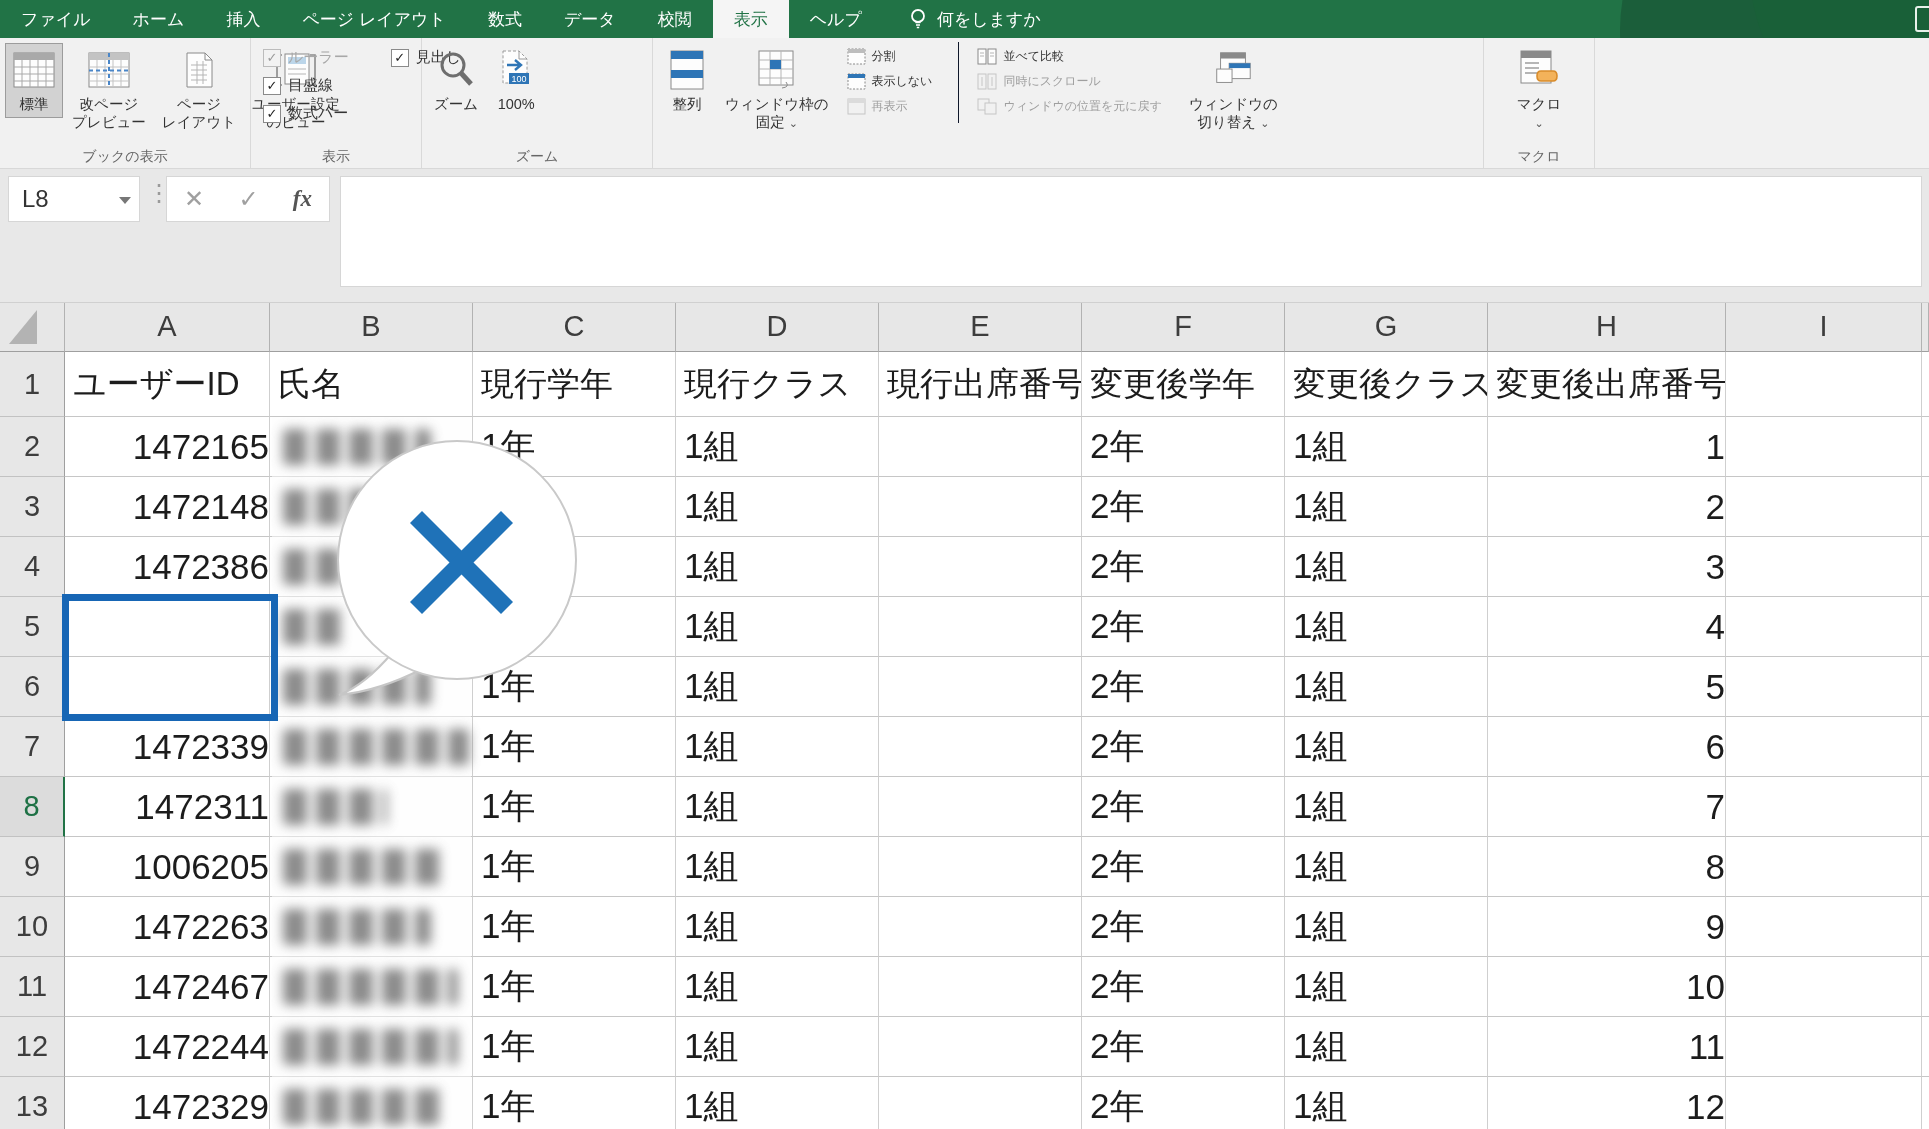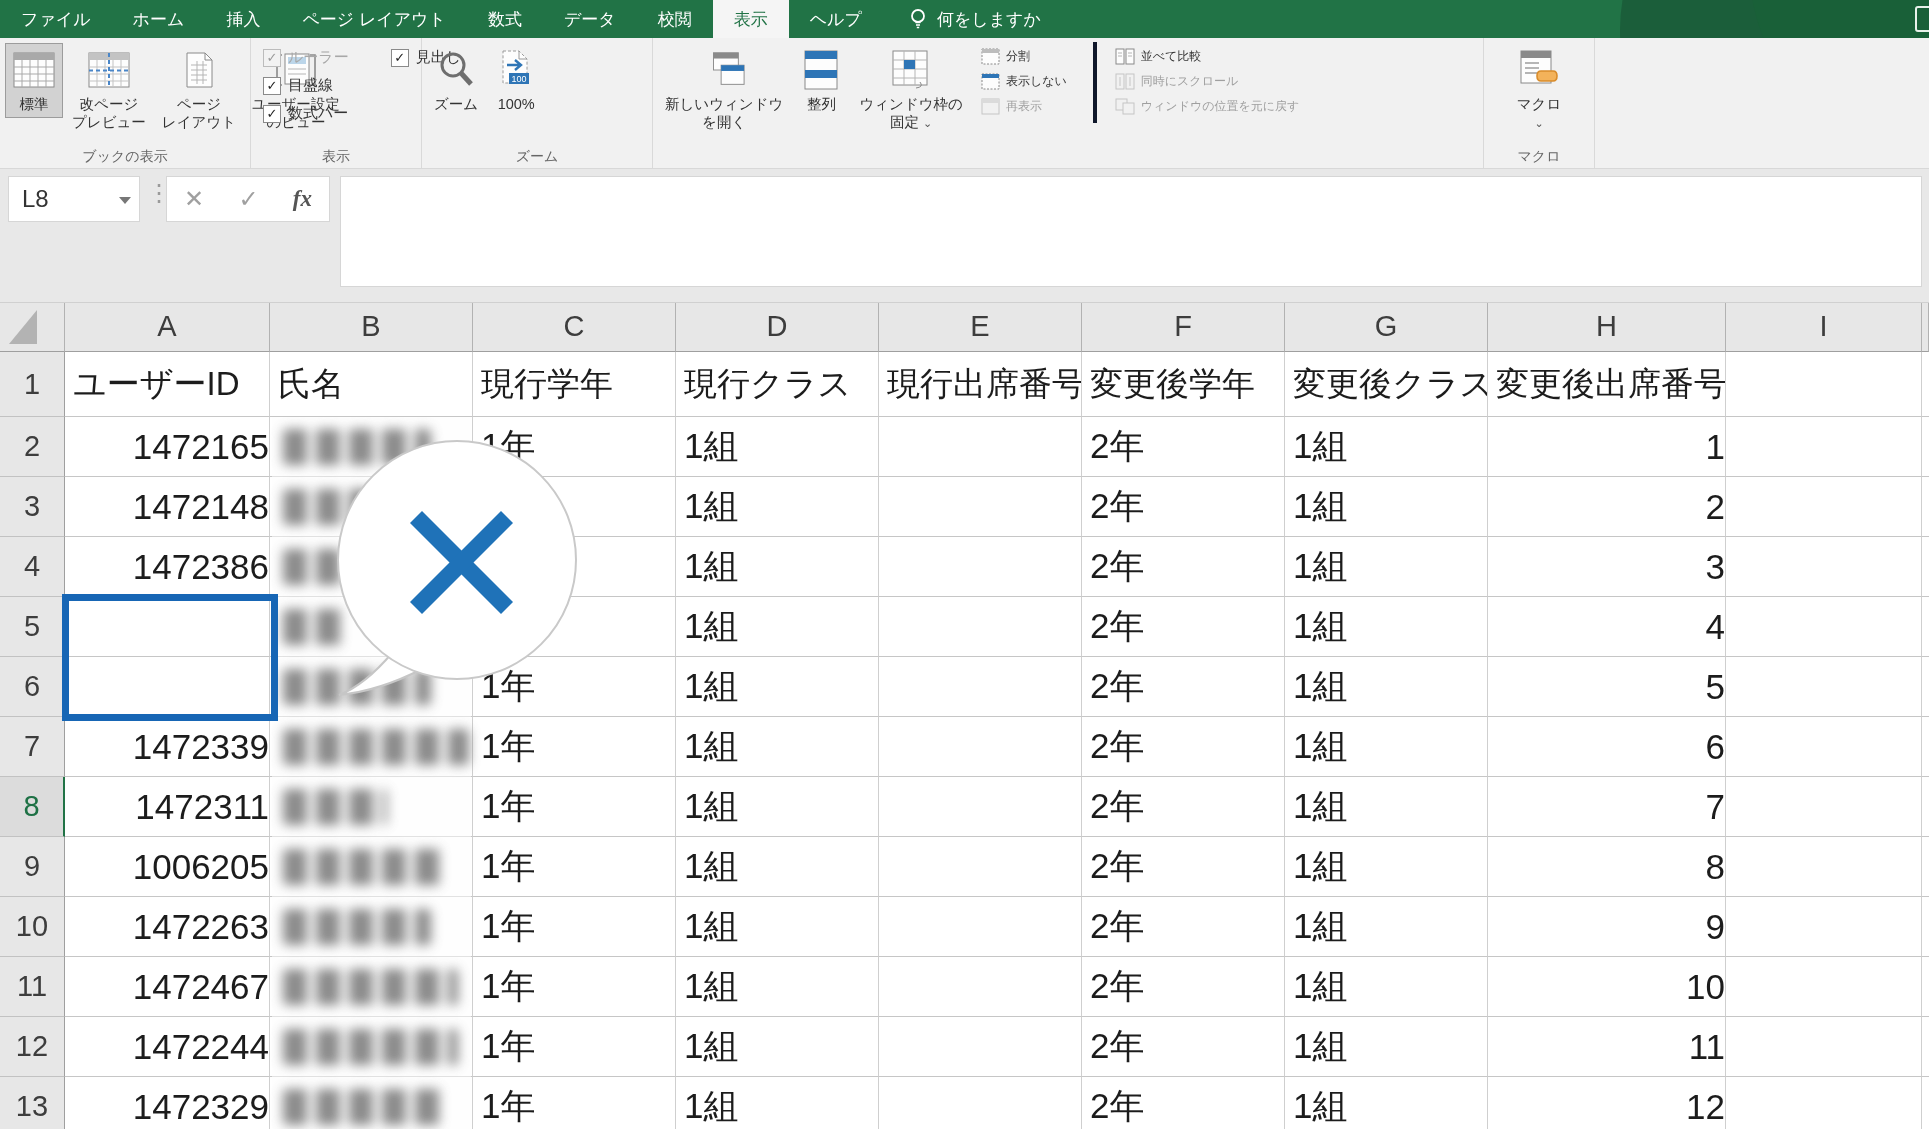--- a/index.html
+++ b/index.html
@@ -198,31 +198,20 @@
           <span class="blabel">100%</span>
         </div>
       </div>
       <div class="glabel">ズーム</div>
     </div>
 
     <div class="rgroup" style="width:822px">
       <div class="content">
         <div class="bigbtn">
           <span class="icon40">
-            <svg width="46" height="42" viewBox="0 0 46 42">
-                <rect x="12" y="3" width="26" height="18" fill="#fdfdfd" stroke="#8a8a8a"></rect>
-                <rect x="12" y="3" width="26" height="6" fill="#8a8a8a"></rect>
-                <rect x="20" y="16" width="24" height="20" fill="#fdfdfd" stroke="#8a8a8a"></rect>
-                <rect x="20" y="16" width="24" height="6" fill="#2e75b6"></rect>
-              </svg>
-          </span>
-          <span class="blabel"><span>新しいウィンドウ</span><br><span>を開く</span></span>
-        </div>
-        <div class="bigbtn">
-          <span class="icon40">
             <svg width="40" height="42" viewBox="0 0 40 42">
                 <rect x="4" y="2" width="32" height="38" fill="#fdfdfd" stroke="#8a8a8a"></rect>
                 <rect x="4" y="2" width="32" height="8" fill="#2e75b6"></rect>
                 <rect x="4" y="21" width="32" height="8" fill="#2e75b6"></rect>
               </svg>
           </span>
           <span class="blabel">整列</span>
         </div>
         <div class="bigbtn">
           <span class="icon40">
@@ -259,21 +248,21 @@
             <span class="sic">
                 <svg width="19" height="17" viewBox="0 0 19 17">
                   <rect x="1" y="1" width="17" height="15" fill="#f2f2f2" stroke="#9a9a9a"></rect>
                   <rect x="1" y="1" width="17" height="4" fill="#c7c7c7"></rect>
                 </svg>
               </span>
             <span>再表示</span>
           </div>
         </div>
 
-        <div class="smallcol" style="margin-left:26px;border-left:4px solid #0f172a;padding-left:18px;">
+        <div class="smallcol" style="margin-left:26px;border-left:1px solid #0f172a;padding-left:18px;">
           <div class="smallbtn">
             <span class="sic">
                 <svg width="20" height="17" viewBox="0 0 20 17">
                   <rect x="1" y="1" width="8" height="15" fill="#fdfdfd" stroke="#8a8a8a"></rect>
                   <rect x="11" y="1" width="8" height="15" fill="#fdfdfd" stroke="#8a8a8a"></rect>
                   <path d="M3 5h4M3 8h4M13 5h4M13 8h4" stroke="#b5b5b5"></path>
                 </svg>
               </span>
             <span>並べて比較</span>
           </div>
@@ -291,20 +280,32 @@
             <span class="sic">
                 <svg width="20" height="17" viewBox="0 0 20 17">
                   <rect x="1" y="1" width="11" height="11" fill="#f2f2f2" stroke="#9a9a9a"></rect>
                   <rect x="8" y="5" width="11" height="11" fill="#f2f2f2" stroke="#9a9a9a"></rect>
                 </svg>
               </span>
             <span>ウィンドウの位置を元に戻す</span>
           </div>
         </div>
 
+        <div class="bigbtn" style="margin-left:20px">
+          <span class="icon40">
+            <svg width="46" height="42" viewBox="0 0 46 42">
+                <rect x="10" y="3" width="26" height="18" fill="#fdfdfd" stroke="#8a8a8a"></rect>
+                <rect x="10" y="3" width="26" height="6" fill="#8a8a8a"></rect>
+                <rect x="19" y="14" width="22" height="16" fill="#fdfdfd" stroke="#8a8a8a"></rect>
+                <rect x="19" y="14" width="22" height="5" fill="#2e75b6"></rect>
+                <rect x="6" y="20" width="16" height="14" fill="#fdfdfd" stroke="#8a8a8a"></rect>
+              </svg>
+          </span>
+          <span class="blabel"><span>ウィンドウの</span><br><span>切り替え</span> <span class="caret">⌄</span></span>
+        </div>
       </div>
     </div>
 
     <div class="rgroup" style="width:102px">
       <div class="content" style="justify-content:center;width:100%">
         <div class="bigbtn">
           <span class="icon40">
             <svg width="44" height="42" viewBox="0 0 44 42">
                 <rect x="4" y="2" width="30" height="32" fill="#fdfdfd" stroke="#8a8a8a"></rect>
                 <rect x="4" y="2" width="30" height="7" fill="#8a8a8a"></rect>

